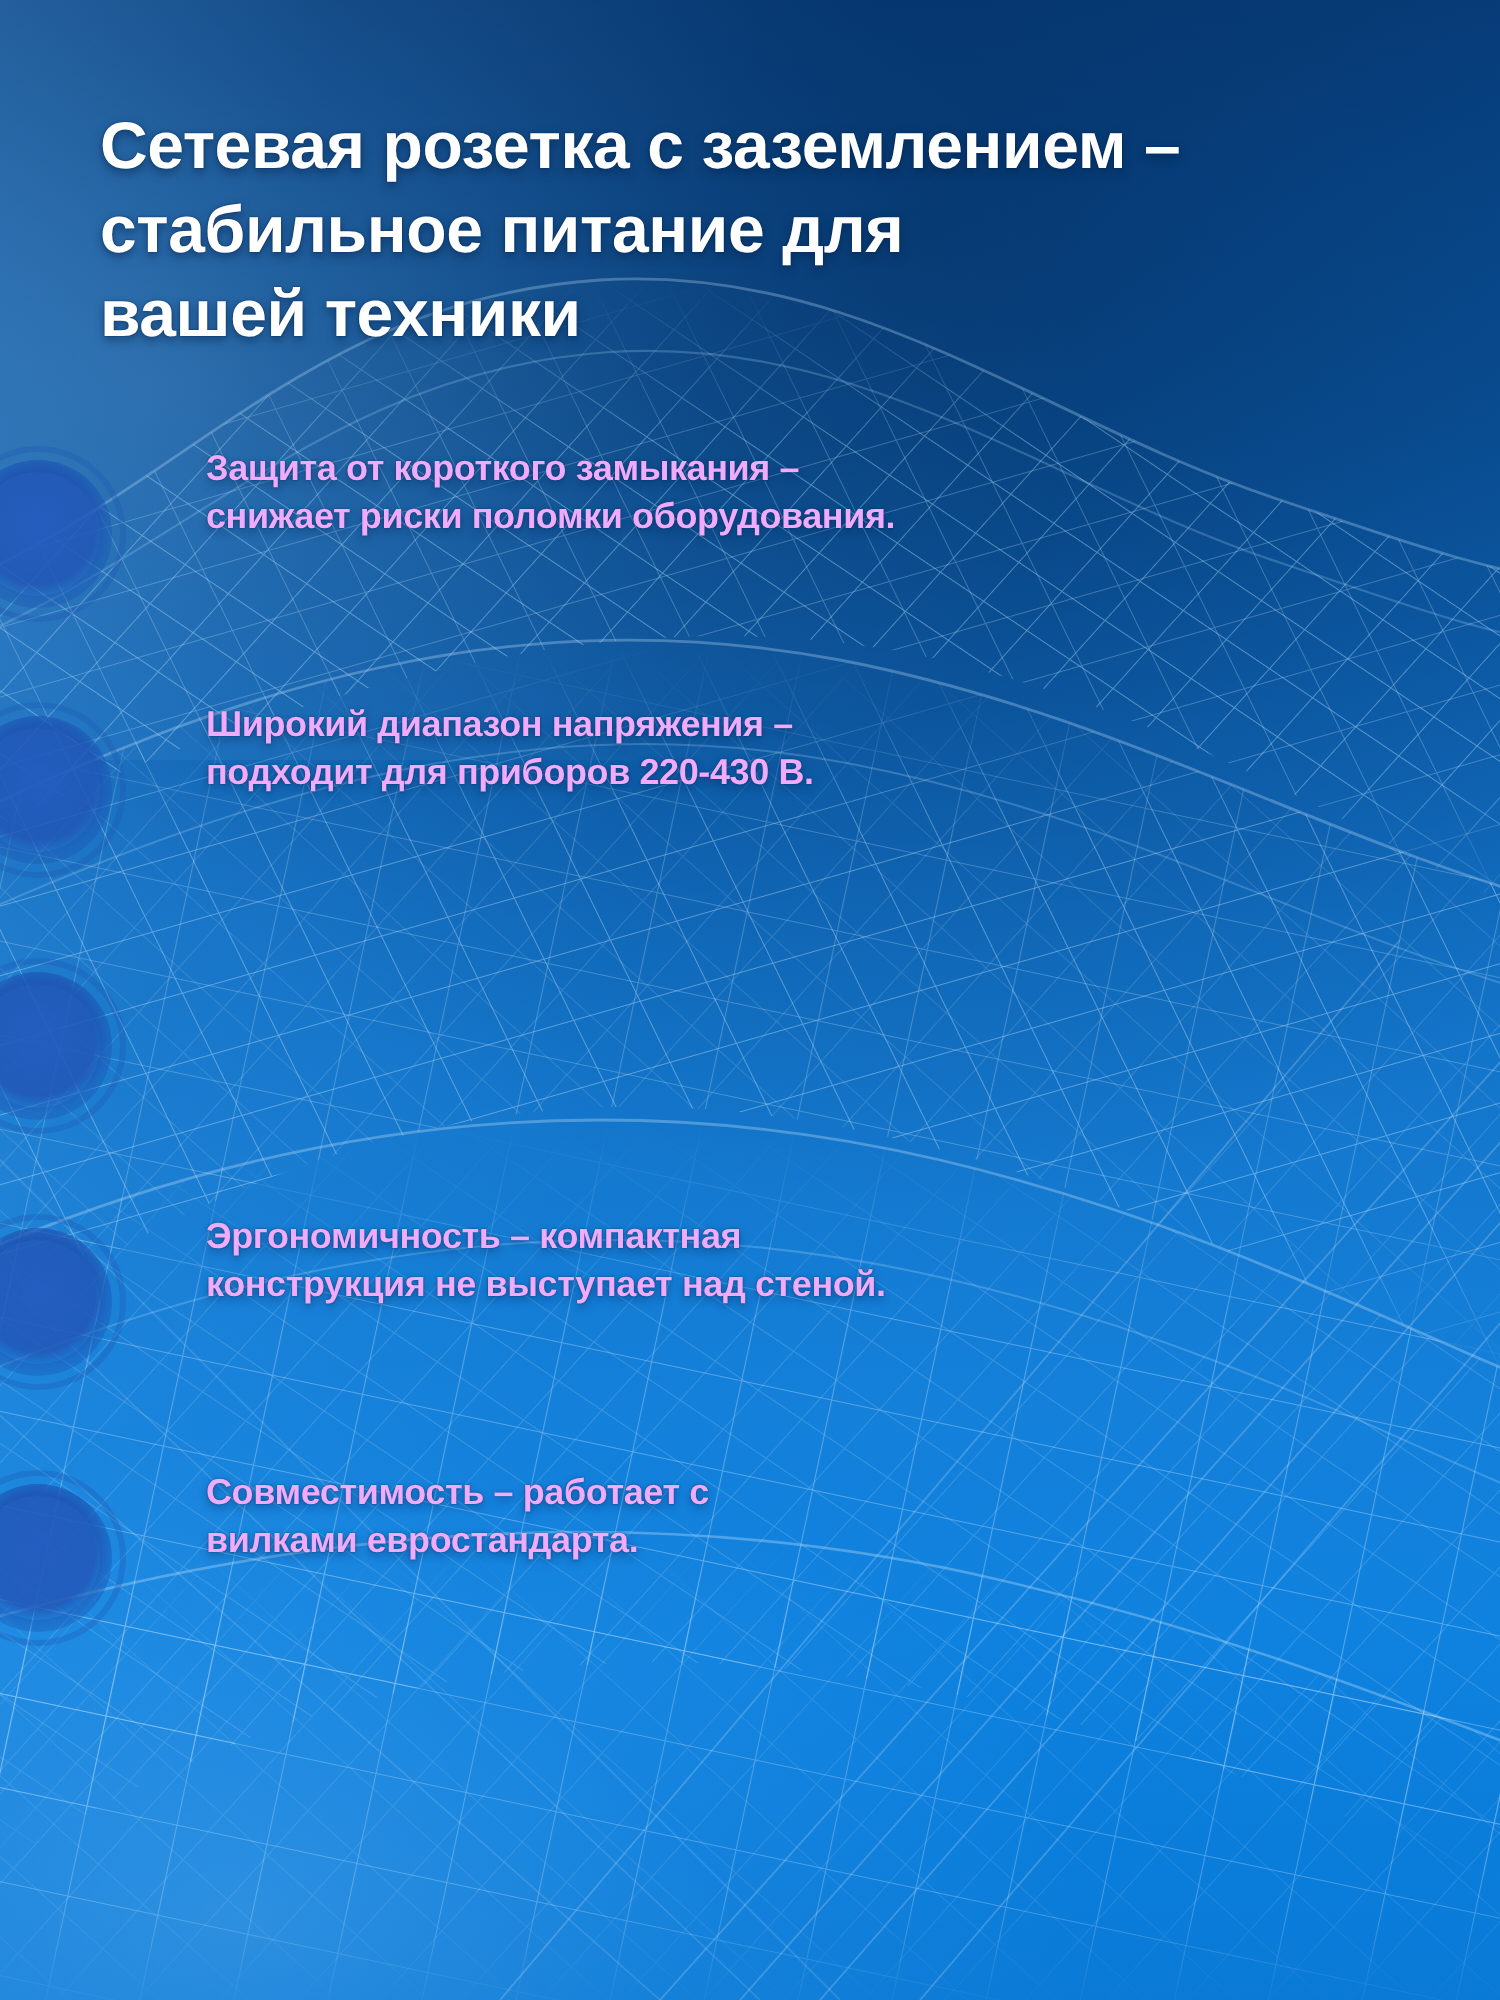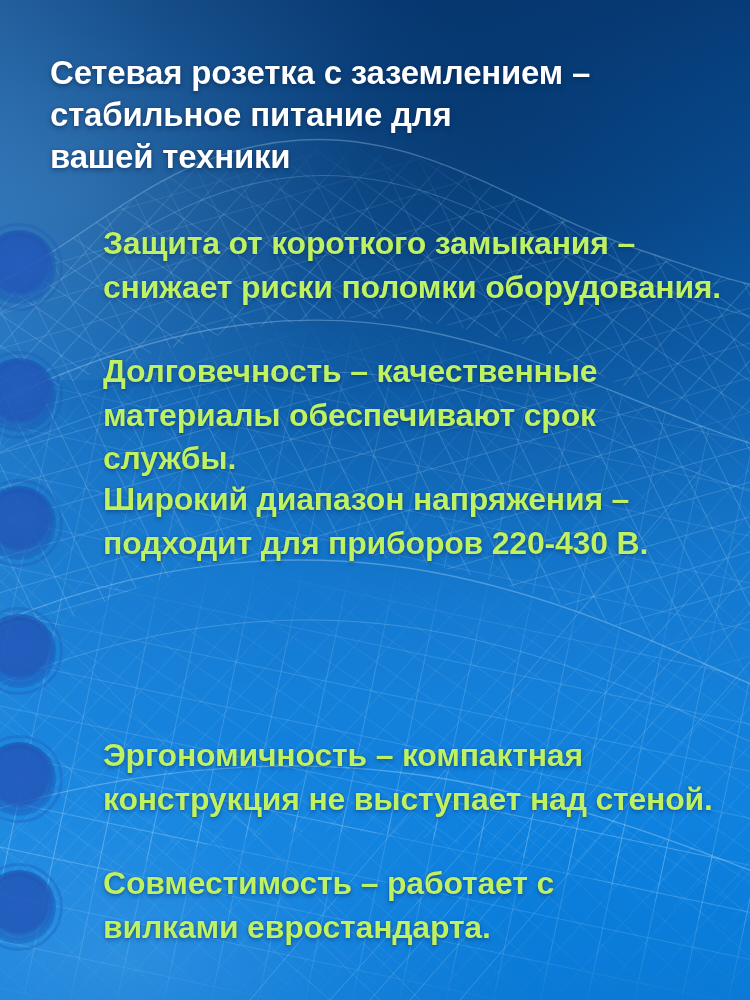--- a/index.html
+++ b/index.html
@@ -137,22 +137,22 @@
     right: -7px;
     bottom: -7px;
     border-radius: 50%;
     border: 3px solid rgba(30,88,178,0.33);
   }
   .bullet-text {
     position: absolute;
     left: 103px;
     top: 0;
     width: 625px;
-    color: #bef264;
-    font-size: 32px;
+    color: #f0abfc;
+    font-size: 18px;
     line-height: 1.36;
     font-weight: 700;
     letter-spacing: -0.2px;
     text-shadow: 0 2px 4px rgba(3,40,90,0.45), 0 0 1px rgba(3,40,90,0.7);
     white-space: pre-line;
   }
 </style>
 </head>
 <body>
 
@@ -261,25 +261,20 @@
 вашей техники</h1>
 
     <div class="bullets">
 
       <div class="bullet-row">
         <span class="bullet-marker"></span>
         <span class="bullet-text">Защита от короткого замыкания –
 снижает риски поломки оборудования.</span>
       </div>
 
-      <div class="bullet-row">
-        <span class="bullet-marker"></span>
-        <span class="bullet-text">Долговечность – качественные
-материалы обеспечивают срок службы.</span>
-      </div>
 
       <div class="bullet-row">
         <span class="bullet-marker"></span>
         <span class="bullet-text">Широкий диапазон напряжения –
 подходит для приборов 220-430 В.</span>
       </div>
 
       <div class="bullet-row">
         <span class="bullet-marker"></span>
       </div>

